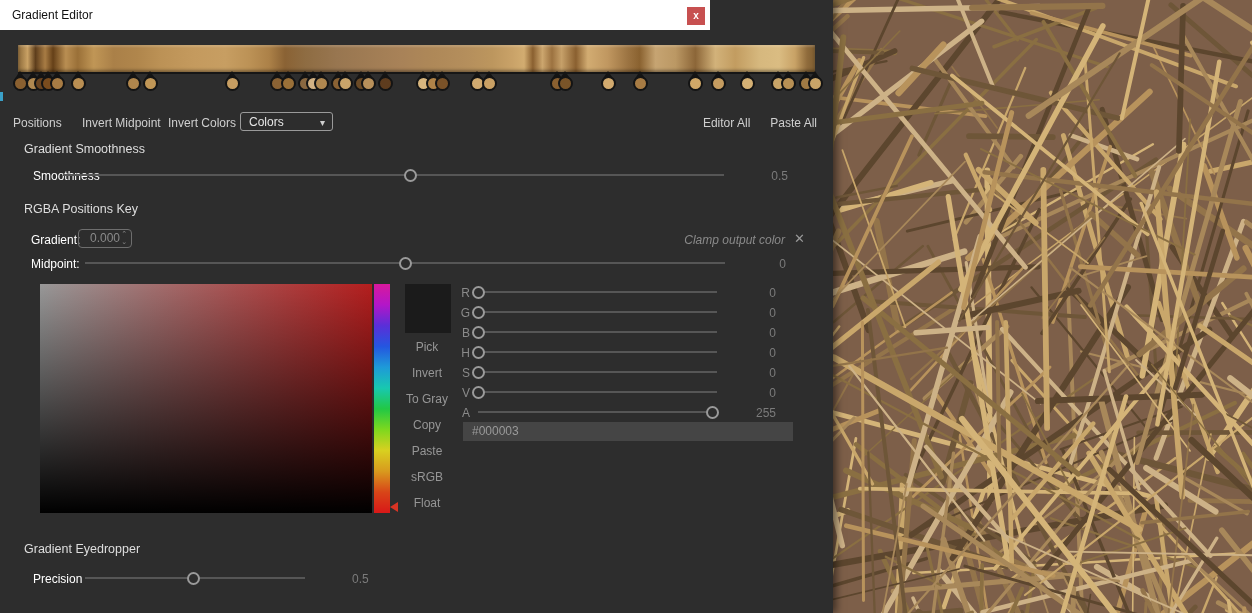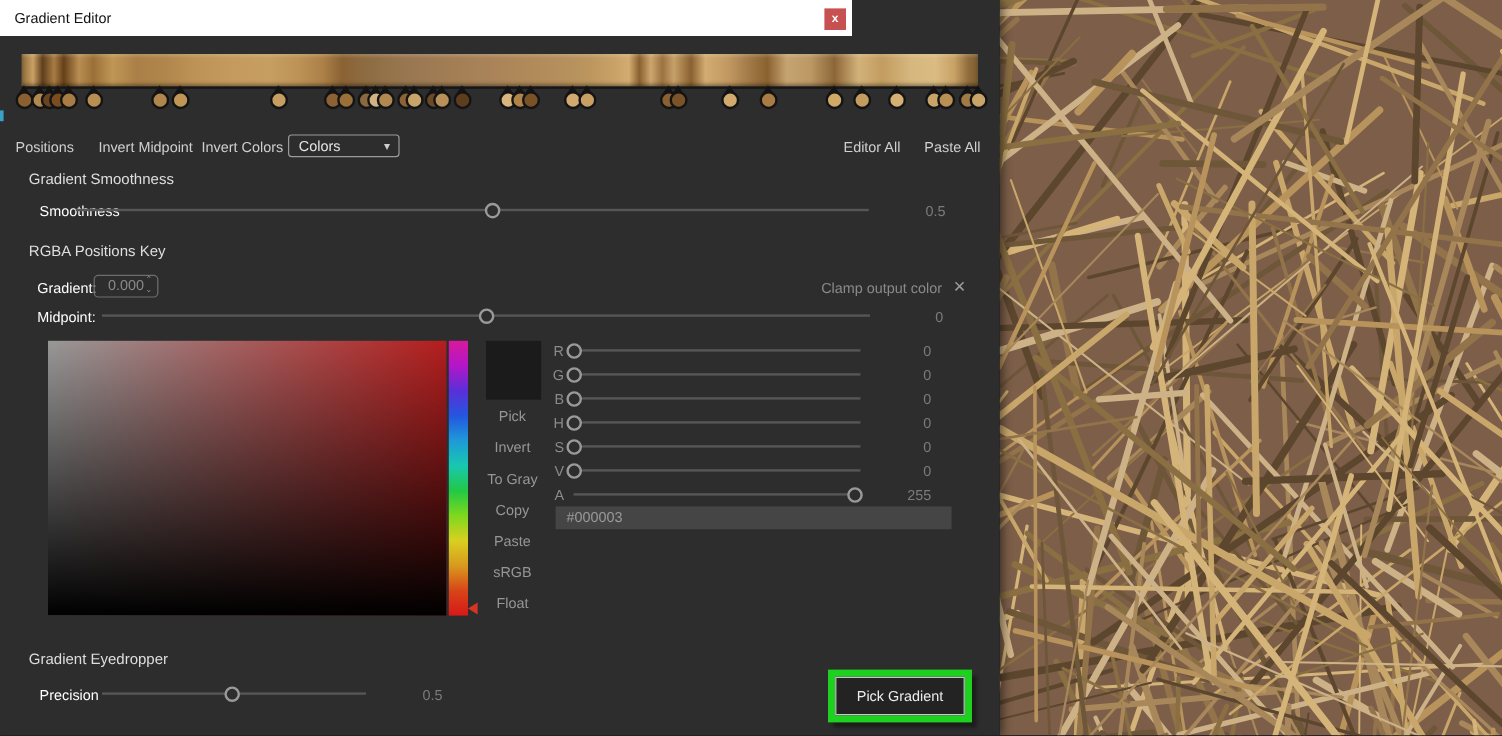--- a/index.html
+++ b/index.html
@@ -50,21 +50,21 @@
                         linear-gradient(to right,#989898 0%,#b41e1e 100%);}
   .hue-strip{position:absolute;left:374px;top:284px;width:16px;height:229px;}
   .hue-marker{position:absolute;left:390px;top:502px;width:0;height:0;
               border-top:5px solid transparent;border-bottom:5px solid transparent;
               border-right:8px solid #d83424;}
   .swatch{position:absolute;left:405px;top:284px;width:46px;height:49px;background:#1b1b1b;}
   .action{position:absolute;left:398px;width:58px;text-align:center;color:#969696;cursor:default;}
   .srow-label{position:absolute;width:12px;text-align:right;color:#8a8a8a;}
   .hex-input{position:absolute;left:463px;top:422px;width:330px;height:19px;background:#454545;
              color:#9a9a9a;line-height:19px;padding-left:9px;box-sizing:border-box;}
-  .clamp{position:absolute;right:48px;top:233px;color:#8a8a8a;}
+  .clamp{position:absolute;right:48px;top:233px;color:#8a8a8a;font-style:italic;}
   .clamp-x{position:absolute;right:28px;top:231px;color:#9a9a9a;font-size:13px;}
   
   .pick-frame{position:absolute;left:690px;top:558px;width:108px;height:32px;border:6px solid #1fd11f;
               box-shadow:4px 5px 3px rgba(0,0,0,.4);}
   .pick-btn{width:100%;height:100%;background:#232323;border:1px solid #c8c8c8;box-sizing:border-box;
             color:#ececec;text-align:center;line-height:30px;cursor:default;}
 </style>
 </head>
 <body>
 
@@ -642,18 +642,15 @@
 
     <div class="hex-input">#000003</div>
 
     <span class="heading" style="top:542px">Gradient Eyedropper</span>
     <span class="dim" style="position:absolute;left:33px;top:572px">Precision</span>
     <div class="track" style="left:85px;top:577px;width:220px">
       <div class="handle" style="left: calc(49% - 6px);"></div>
     </div>
     <span class="val" style="left:352px;top:572px">0.5</span>
 
-    <div class="pick-frame" style="border-color: rgb(31, 209, 31);">
-      <div class="pick-btn">Pick Gradient</div>
-    </div>
 
   </div>
 </div>
 
 </body></html>

